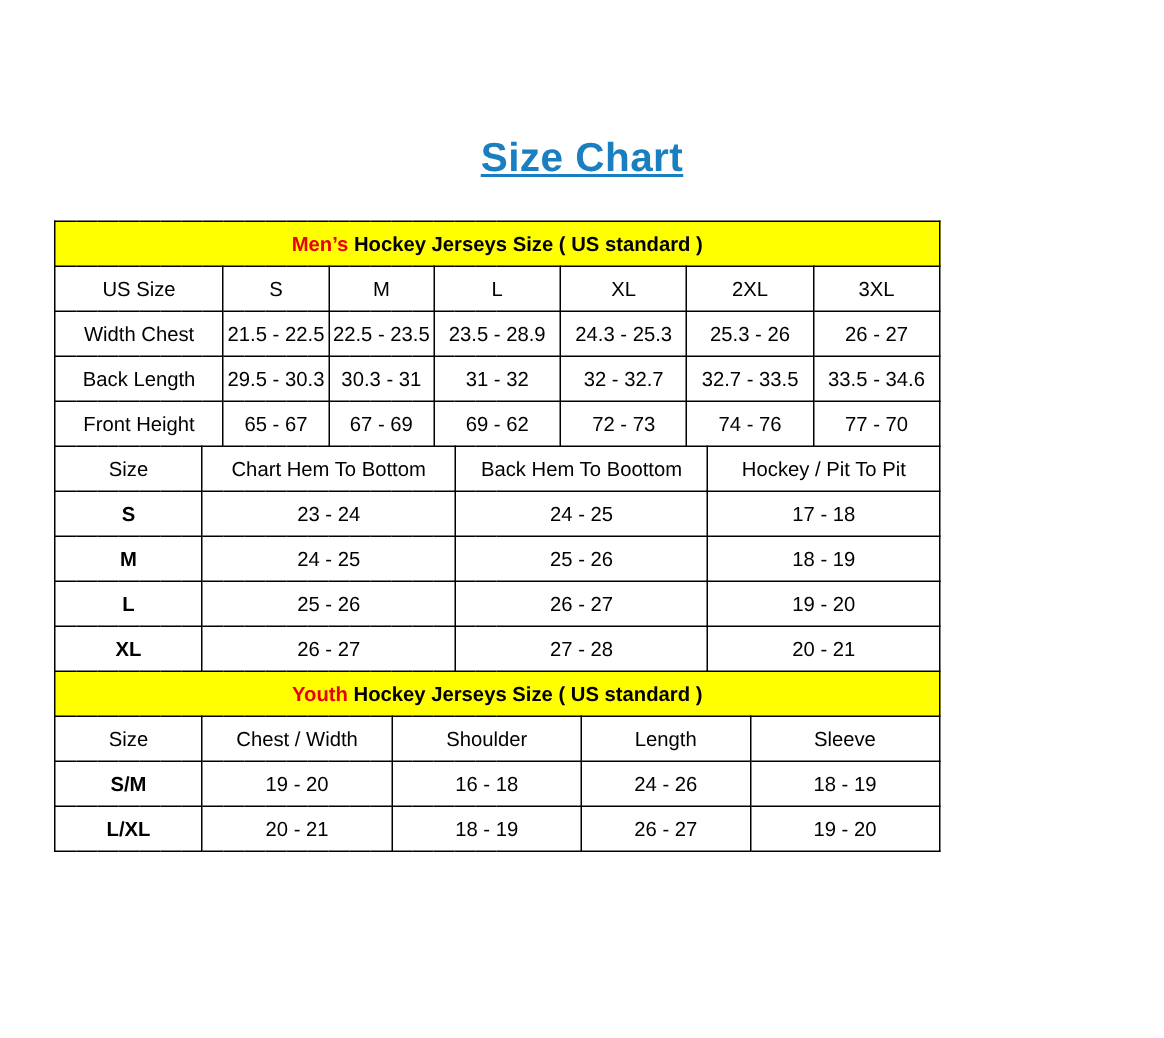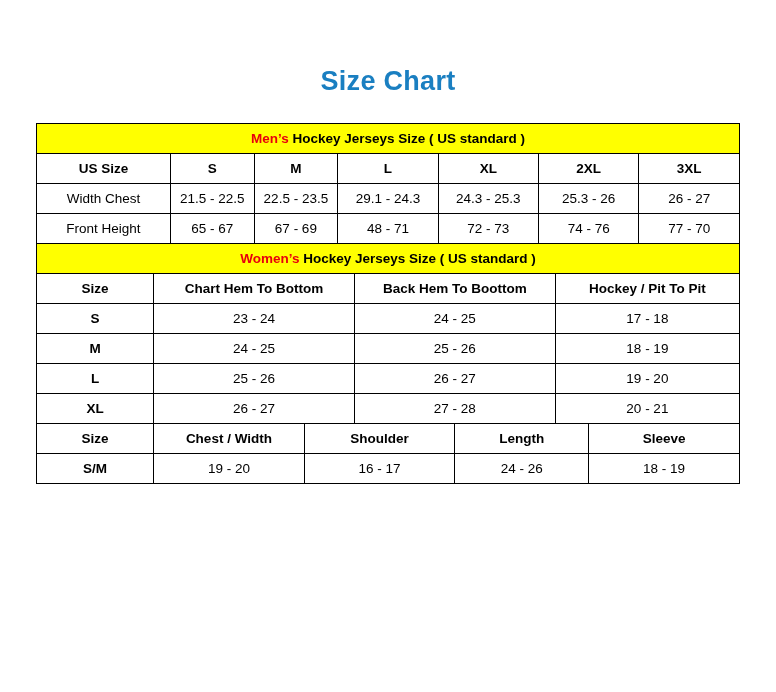--- a/index.html
+++ b/index.html
@@ -17,28 +17,29 @@
     position: relative;
     width: 776px;
     height: 692px;
     box-sizing: border-box;
   }
   .title {
     text-align: center;
     color: #1a7fc1;
     font-size: 27px;
     font-weight: bold;
-    padding-top: 66px;
+    padding-top: 90px;
     letter-spacing: 0.3px;
+    text-decoration: underline;
   }
   .chart-wrap {
     margin: 26px 36px 0 36px;
   }
   table.size-table {
-    width: 704px;
+    width: 591px;
     border-collapse: collapse;
     table-layout: fixed;
   }
   table.size-table td {
     border: 1px solid #000000;
     text-align: center;
     vertical-align: middle;
     font-size: 13.5px;
     height: 27px;
     padding: 1px 2px;
@@ -46,21 +47,21 @@
   td.section-head {
     background: #ffff00;
     font-weight: bold;
     font-size: 15px;
     height: 31px;
   }
   td.section-head .accent {
     color: #e8000d;
   }
   td.colhead {
-    font-weight: bold;
+    font-weight: normal;
   }
   td.rowlabel-bold {
     font-weight: bold;
   }
 </style>
 </head>
 <body>
 
 <div class="page">
 
@@ -78,36 +79,42 @@
             <td colspan="5" class="colhead">M</td>
             <td colspan="6" class="colhead">L</td>
             <td colspan="6" class="colhead">XL</td>
             <td colspan="6" class="colhead">2XL</td>
             <td colspan="6" class="colhead">3XL</td>
           </tr>
           <tr>
             <td colspan="8">Width Chest</td>
             <td colspan="5">21.5 - 22.5</td>
             <td colspan="5">22.5 - 23.5</td>
-            <td colspan="6">29.1 - 24.3</td>
+            <td colspan="6">23.5 - 28.9</td>
             <td colspan="6">24.3 - 25.3</td>
             <td colspan="6">25.3 - 26</td>
             <td colspan="6">26 - 27</td>
           </tr>
           <tr>
+            <td colspan="8">Back Length</td>
+            <td colspan="5">29.5 - 30.3</td>
+            <td colspan="5">30.3 - 31</td>
+            <td colspan="6">31 - 32</td>
+            <td colspan="6">32 - 32.7</td>
+            <td colspan="6">32.7 - 33.5</td>
+            <td colspan="6">33.5 - 34.6</td>
+          </tr>
+          <tr>
             <td colspan="8">Front Height</td>
             <td colspan="5">65 - 67</td>
             <td colspan="5">67 - 69</td>
-            <td colspan="6">48 - 71</td>
+            <td colspan="6">69 - 62</td>
             <td colspan="6">72 - 73</td>
             <td colspan="6">74 - 76</td>
             <td colspan="6">77 - 70</td>
-          </tr>
-          <tr>
-            <td class="section-head" colspan="42"><span class="accent">Women’s</span><span> Hockey Jerseys Size ( US standard )</span></td>
           </tr>
           <tr>
             <td colspan="7" class="colhead">Size</td>
             <td colspan="12" class="colhead">Chart Hem To Bottom</td>
             <td colspan="12" class="colhead">Back Hem To Boottom</td>
             <td colspan="11" class="colhead">Hockey / Pit To Pit</td>
           </tr>
           <tr>
             <td colspan="7" class="rowlabel-bold">S</td>
             <td colspan="12">23 - 24</td>
@@ -126,30 +133,40 @@
             <td colspan="12">26 - 27</td>
             <td colspan="11">19 - 20</td>
           </tr>
           <tr>
             <td colspan="7" class="rowlabel-bold">XL</td>
             <td colspan="12">26 - 27</td>
             <td colspan="12">27 - 28</td>
             <td colspan="11">20 - 21</td>
           </tr>
           <tr>
+            <td class="section-head" colspan="42"><span class="accent">Youth</span><span> Hockey Jerseys Size ( US standard )</span></td>
+          </tr>
+          <tr>
             <td colspan="7" class="colhead">Size</td>
             <td colspan="9" class="colhead">Chest / Width</td>
             <td colspan="9" class="colhead">Shoulder</td>
             <td colspan="8" class="colhead">Length</td>
             <td colspan="9" class="colhead">Sleeve</td>
           </tr>
           <tr>
             <td colspan="7" class="rowlabel-bold">S/M</td>
             <td colspan="9">19 - 20</td>
-            <td colspan="9">16 - 17</td>
+            <td colspan="9">16 - 18</td>
             <td colspan="8">24 - 26</td>
             <td colspan="9">18 - 19</td>
+          </tr>
+          <tr>
+            <td colspan="7" class="rowlabel-bold">L/XL</td>
+            <td colspan="9">20 - 21</td>
+            <td colspan="9">18 - 19</td>
+            <td colspan="8">26 - 27</td>
+            <td colspan="9">19 - 20</td>
           </tr>
         </tbody>
     </table>
   </div>
 
 </div>
 
 </body></html>

